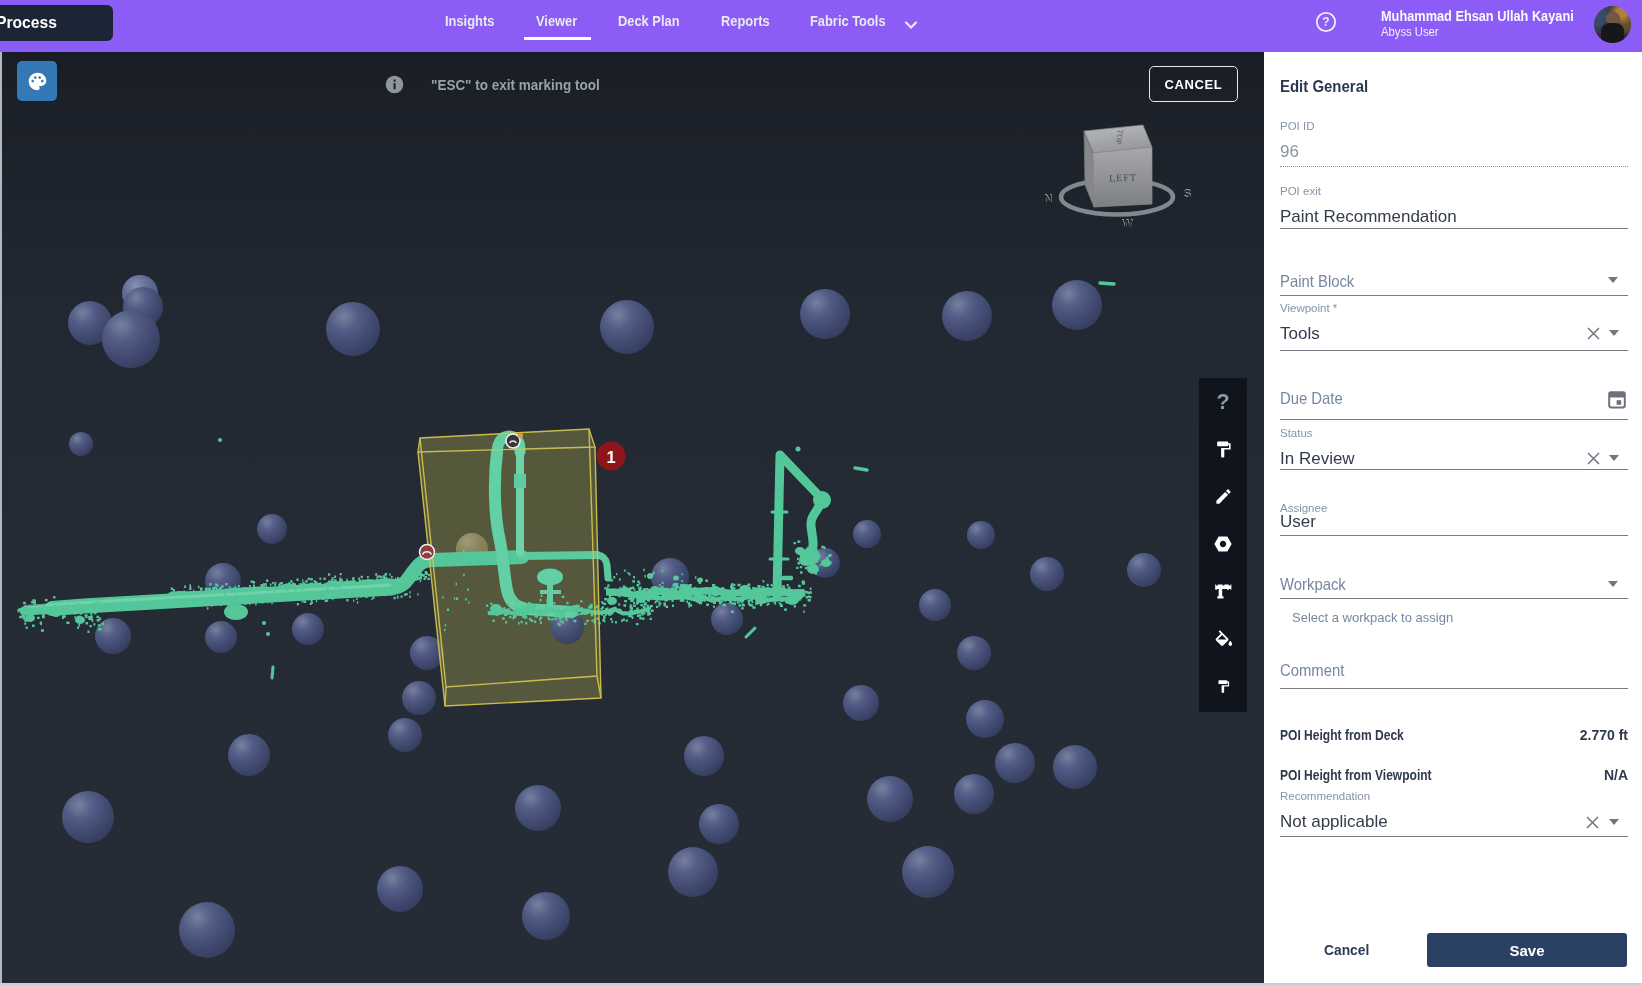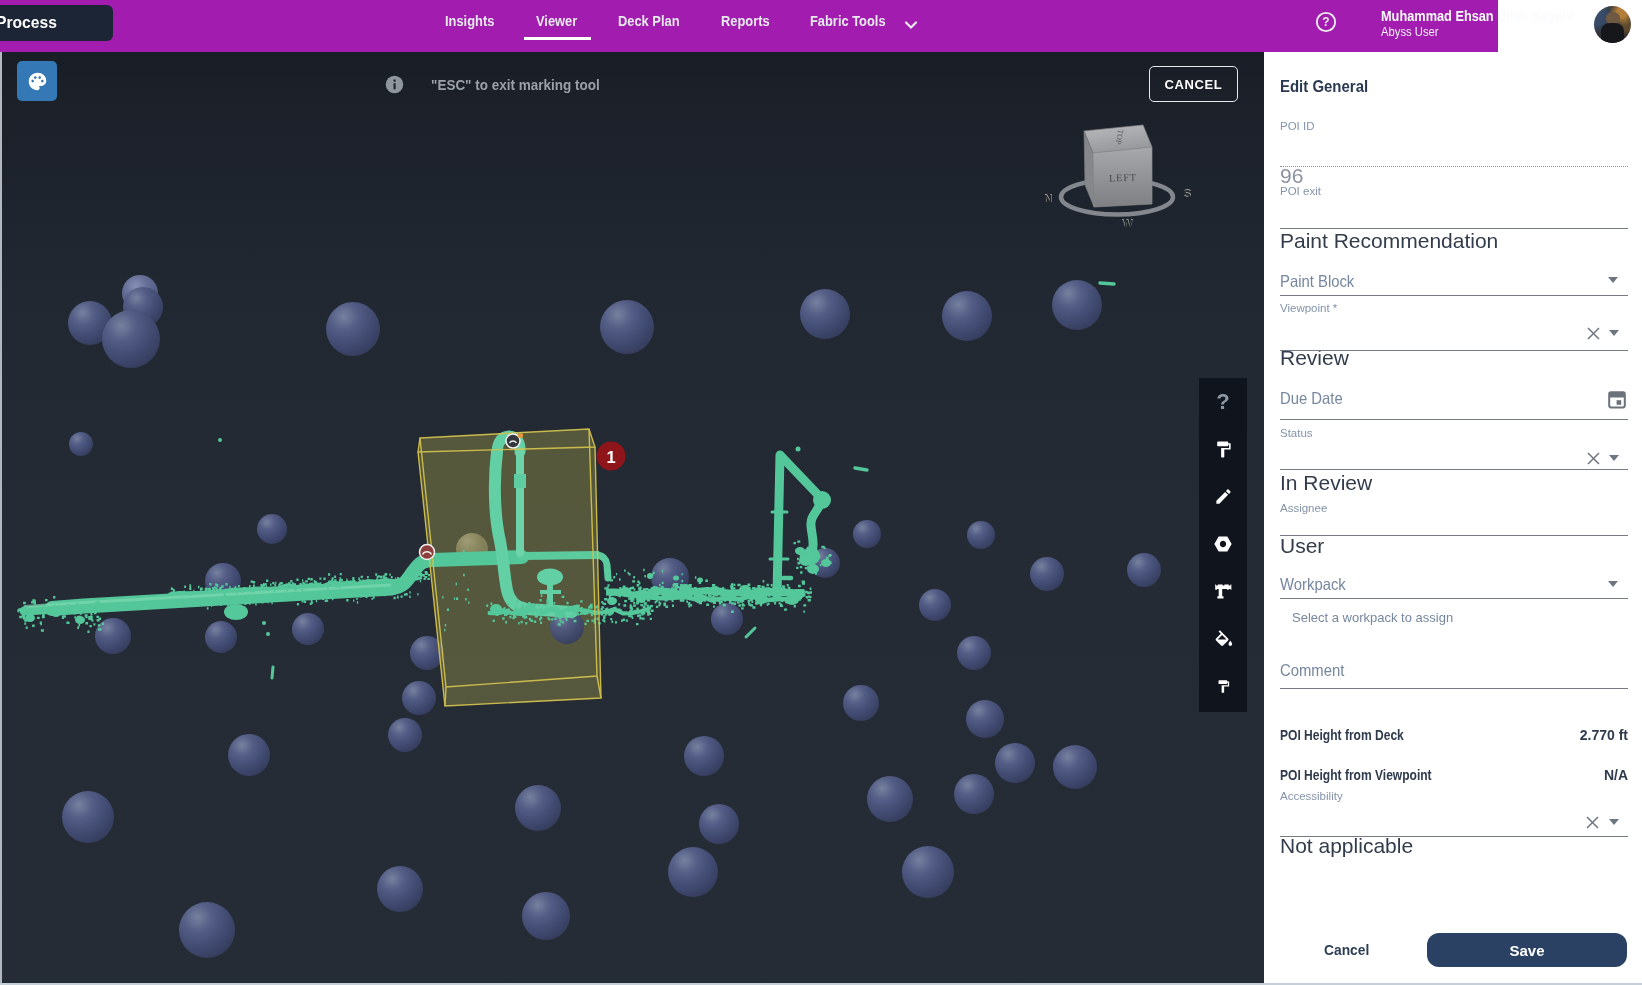--- a/index.html
+++ b/index.html
@@ -4,21 +4,21 @@
 html,body { width:1642px; height:985px; overflow:hidden; background:#fff;
   font-family:"Liberation Sans", sans-serif; }
 #page { position:relative; width:1642px; height:985px; }
 
 
 #vp { position:absolute; left:0; top:0; width:1264px; height:985px;
   background:linear-gradient(180deg,#171b22 0%,#1b2029 10%,#212831 30%,#242b35 55%,#252c36 100%); }
 #vp-edge { position:absolute; left:0; top:52px; width:1.5px; height:933px; background:#b2b8be; z-index:30; }
 
 
-#nav { position:absolute; left:0; top:0; width:1498px; height:52px; background:#a21caf; z-index:40; }
+#nav { position:absolute; left:0; top:0; width:1642px; height:52px; background:#8b5cf6; z-index:40; }
 #proc { position:absolute; left:-12px; top:5px; width:125px; height:36px; background:#1c2535; border-radius:6px; }
 #proc span { position:absolute; left:8px; top:8px; color:#fff; font-size:17px; font-weight:bold;
   display:inline-block; transform:scaleX(0.92); transform-origin:left center; }
 .tab { position:absolute; top:12px; color:#e8eaee; font-size:15.5px; font-weight:bold;
   transform:scaleX(0.83); transform-origin:left center; white-space:nowrap; }
 #tab-underline { position:absolute; left:524px; top:37px; width:67px; height:3px; background:#fff; }
 #help { position:absolute; left:1315px; top:11px; }
 #uname { position:absolute; left:1381px; top:7px; color:#fafbfc; font-size:15px; font-weight:bold;
   transform:scaleX(0.85); transform-origin:left center; white-space:nowrap; }
 #urole { position:absolute; left:1381px; top:25px; color:#f0f2f4; font-size:12.5px;
@@ -42,26 +42,26 @@
   border-radius:5px; z-index:20; color:#fff; font-size:13px; font-weight:bold; letter-spacing:0.6px;
   display:flex; align-items:center; justify-content:center; }
 #toolbar { position:absolute; left:1199px; top:378px; width:48px; height:334px; background:#10151d;
   z-index:20; display:flex; flex-direction:column; align-items:center; }
 #toolbar .ic { height:47.5px; display:flex; align-items:center; justify-content:center; width:100%; }
 
 
 #panel { position:absolute; left:1264px; top:52px; width:378px; height:933px; background:#fff; z-index:35; }
 .abs { position:absolute; } .abs svg { display:block; }
 .lab { color:#8493a8; font-size:11.5px; }
-.val { color:#333c4b; font-size:21px;margin-top:22px; }
+.val { color:#333c4b; font-size:17px; }
 .ph  { color:#76879f; font-size:16.5px; transform:scaleX(0.9); transform-origin:left center; }
 .hline { position:absolute; left:16px; width:348px; border-bottom:1px solid #757b84; }
 .bold-row { color:#2f3a4c; font-size:14px; font-weight:bold; }
 #save { position:absolute; left:163px; top:881px; width:200px; height:34px; background:#2b4164;
-  border-radius:12px; color:#fff; font-size:15px; font-weight:bold; display:flex; align-items:center; justify-content:center; }
+  border-radius:3px; color:#fff; font-size:15px; font-weight:bold; display:flex; align-items:center; justify-content:center; }
 #cancel2 { position:absolute; left:60px; top:889px; color:#2c3c55; font-size:15px; font-weight:bold;
   transform:scaleX(0.92); transform-origin:left center; }
 
 #bottomstrip { position:absolute; left:0; top:982.5px; width:1642px; height:2.5px; background:#c5cfd7; z-index:50; }
 </style></head>
 <body>
 <div id="page">
   <div id="vp">
 <svg id="scene" width="1264" height="985" viewBox="0 0 1264 985" style="position:absolute;left:0;top:0">
 <defs>
@@ -330,21 +330,21 @@
       <div class="abs val" style="left:16px;top:155px;">Paint Recommendation</div>
       <div class="hline" style="top:176px;"></div>
       <div class="abs ph" style="left:16px;top:220px;">Paint Block</div>
       <div class="abs" style="left:344px;top:225px">
         <svg width="10" height="6" viewBox="0 0 10 6">
           <polygon points="0,0 10,0 5,6" fill="#6e7680"></polygon>
         </svg>
       </div>
       <div class="hline" style="top:243px;"></div>
       <div class="abs lab" style="left:16px;top:250px">Viewpoint *</div>
-      <div class="abs val" style="left:16px;top:272px;">Review</div>
+      <div class="abs val" style="left:16px;top:272px;">Tools</div>
       <div class="abs" style="left:322px;top:274px">
         <svg width="15" height="15" viewBox="0 0 15 15">
           <path d="M2 2 L13 13 M13 2 L2 13" stroke="#6e7680" stroke-width="1.5"></path>
         </svg>
       </div>
       <div class="abs" style="left:345px;top:278px">
         <svg width="10" height="6" viewBox="0 0 10 6">
           <polygon points="0,0 10,0 5,6" fill="#6e7680"></polygon>
         </svg>
       </div>
@@ -381,21 +381,21 @@
         </svg>
       </div>
       <div class="hline" style="top:546px;"></div>
       <div class="abs" style="left:28px;top:558px;color:#76879f;font-size:13px">Select a workpack to assign</div>
       <div class="abs ph" style="left:16px;top:609px;">Comment</div>
       <div class="hline" style="top:636px;"></div>
       <div class="abs bold-row" style="left:16px;top:674.5px;transform:scaleX(0.86);transform-origin:left center">POI Height from Deck</div>
       <div class="abs bold-row" style="left:16px;top:674.5px;width:348px;text-align:right">2.770 ft</div>
       <div class="abs bold-row" style="left:16px;top:715px;transform:scaleX(0.86);transform-origin:left center">POI Height from Viewpoint</div>
       <div class="abs bold-row" style="left:16px;top:715px;width:348px;text-align:right">N/A</div>
-      <div class="abs lab" style="left:16px;top:738px">Accessibility</div>
+      <div class="abs lab" style="left:16px;top:738px">Recommendation</div>
       <div class="abs val" style="left:16px;top:760px;">Not applicable</div>
       <div class="abs" style="left:321px;top:763px">
         <svg width="15" height="15" viewBox="0 0 15 15">
           <path d="M2 2 L13 13 M13 2 L2 13" stroke="#6e7680" stroke-width="1.5"></path>
         </svg>
       </div>
       <div class="abs" style="left:345px;top:767px">
         <svg width="10" height="6" viewBox="0 0 10 6">
           <polygon points="0,0 10,0 5,6" fill="#6e7680"></polygon>
         </svg>

